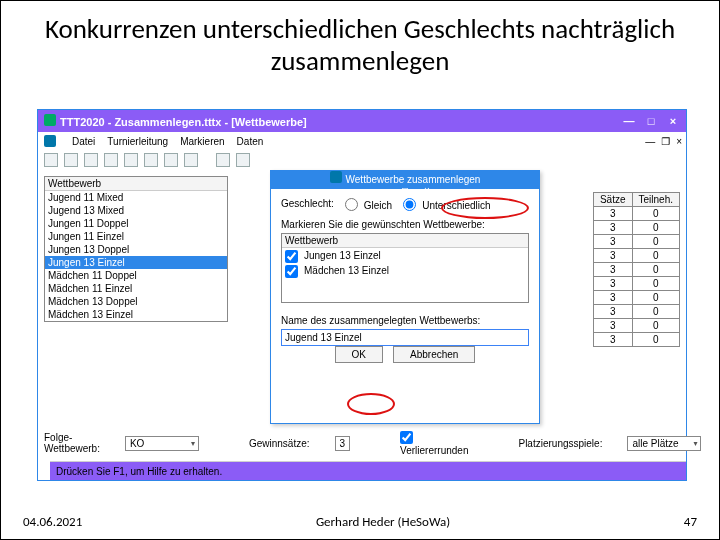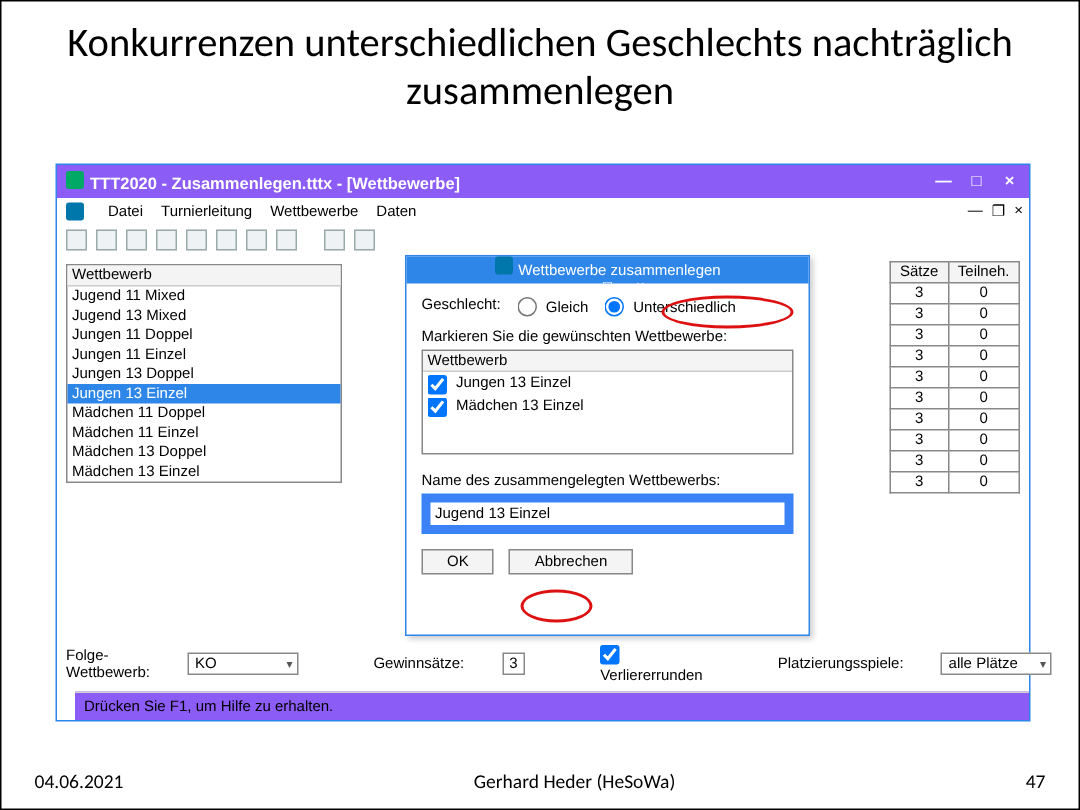--- a/index.html
+++ b/index.html
@@ -16,41 +16,41 @@
   .toolbar { display:flex; align-items:center; height:20px; padding:0 6px; gap:6px; background:#fff; }
   .toolbar .ico { width:12px; height:12px; border:1px solid #9aa; background:#eef2f4; }
   .content { position:relative; height:calc(100% - 22px - 18px - 20px - 18px); background:#fff; }
   .statusbar { position:absolute; bottom:0; height:18px; left:12px; right:0; background:#8b5cf6; font-size:10px; display:flex; align-items:center; padding:0 6px; border-top:1px solid #d0d0d0;}
   .listbox { border:1px solid #888; width:182px; font-size:10px; }
   .listbox .hdr { background:#f4f4f4; padding:1px 3px; border-bottom:1px solid #ccc; }
   .listbox .item { padding:1px 3px; }
   .listbox .sel { background:#2e87e8; color:#fff; }
   .leftpanel { position:absolute; top:6px; left:6px; }
   
-  .righttable { position:absolute; right:6px; top:4px; }
+  .righttable { position:absolute; right:6px; top:22px; }
   table.mini { border-collapse:collapse; font-size:10px; }
   table.mini th, table.mini td { border:1px solid #888; padding:1px 6px; text-align:center; }
   table.mini th { background:#f4f4f4; font-weight:normal; }
   
   .bottomrow { position:absolute; bottom:6px; left:6px; right:6px; display:flex; align-items:center; gap:25px; font-size:10px; }
   .select { border:1px solid #888; padding:1px 14px 1px 4px; min-width:54px; position:relative; display:inline-flex; align-items:center; background:#fff; }
   .select::after { content:"▾"; position:absolute; right:3px; font-size:8px; color:#555; }
   .numbox { border:1px solid #888; padding:1px 4px; width:24px; display:inline-block; text-align:left; }
   input[type=checkbox] { margin:0 3px 0 0; position:relative; top:1px; }
   
   .dialog { position:absolute; top:0px; left:232px; width:268px; height:252px; background:#fff; border:1px solid #2e87e8; box-shadow:2px 2px 4px rgba(0,0,0,0.2); font-size:10px; }
   .dialog .dtitle { background:#2e87e8; color:#fff; height:18px; display:flex; align-items:center; justify-content:space-between; padding:0 6px; font-size:10px;flex-direction:column; }
   .dialog .dbody { padding:6px 10px; }
   .radiorow { display:flex; align-items:center; gap:6px; margin-bottom:8px; }
   .radiorow label { display:inline-flex; align-items:flex-end; gap:3px; }
   .smalllist { border:1px solid #888; width:100%; box-sizing:border-box; }
   .smalllist .hdr { background:#f4f4f4; padding:1px 3px; border-bottom:1px solid #ccc; }
   .smalllist .item { padding:1px 3px; display:flex; align-items:center; gap:3px; }
-  .textinput { border:6px solid #3b82f6; width:100%; box-sizing:border-box; padding:2px 3px; font-size:10px; }
-  .btnrow { display:flex; gap:10px; margin-top:10px; }
+  .textinput { border:1px solid #3b82f6; width:100%; box-sizing:border-box; padding:2px 3px; font-size:10px; }
+  .btnrow { display:flex; justify-content:center; gap:10px; }
   .btn { border:1px solid #888; padding:2px 16px; background:#f4f4f4; font-size:10px; }
   .ring1 { position:absolute; border:2px solid #d11; border-radius:50%; width:84px; height:18px; pointer-events:none; }
   .ring2 { position:absolute; border:2px solid #d11; border-radius:50%; width:44px; height:18px; pointer-events:none; }
   .appicon { display:inline-block; width:12px; height:12px; background:#0a6; margin-right:4px; border-radius:2px; }
 </style>
 </head>
 <body>
 
 <div class="slide">
   <div class="title">
@@ -65,21 +65,21 @@
         <span>—</span>
         <span>□</span>
         <span>×</span>
       </span>
     </div>
 
     <div class="menurow">
       <span class="appicon" style="background:#07a"></span>
       <span>Datei</span>
       <span>Turnierleitung</span>
-      <span>Wettbewerbe</span>
+      <span>Markieren</span>
       <span>Daten</span>
       <span class="mdi">
         <span>—</span>
         <span>❐</span>
         <span>×</span>
       </span>
     </div>
 
     <div class="toolbar">
       <span class="ico"></span>

